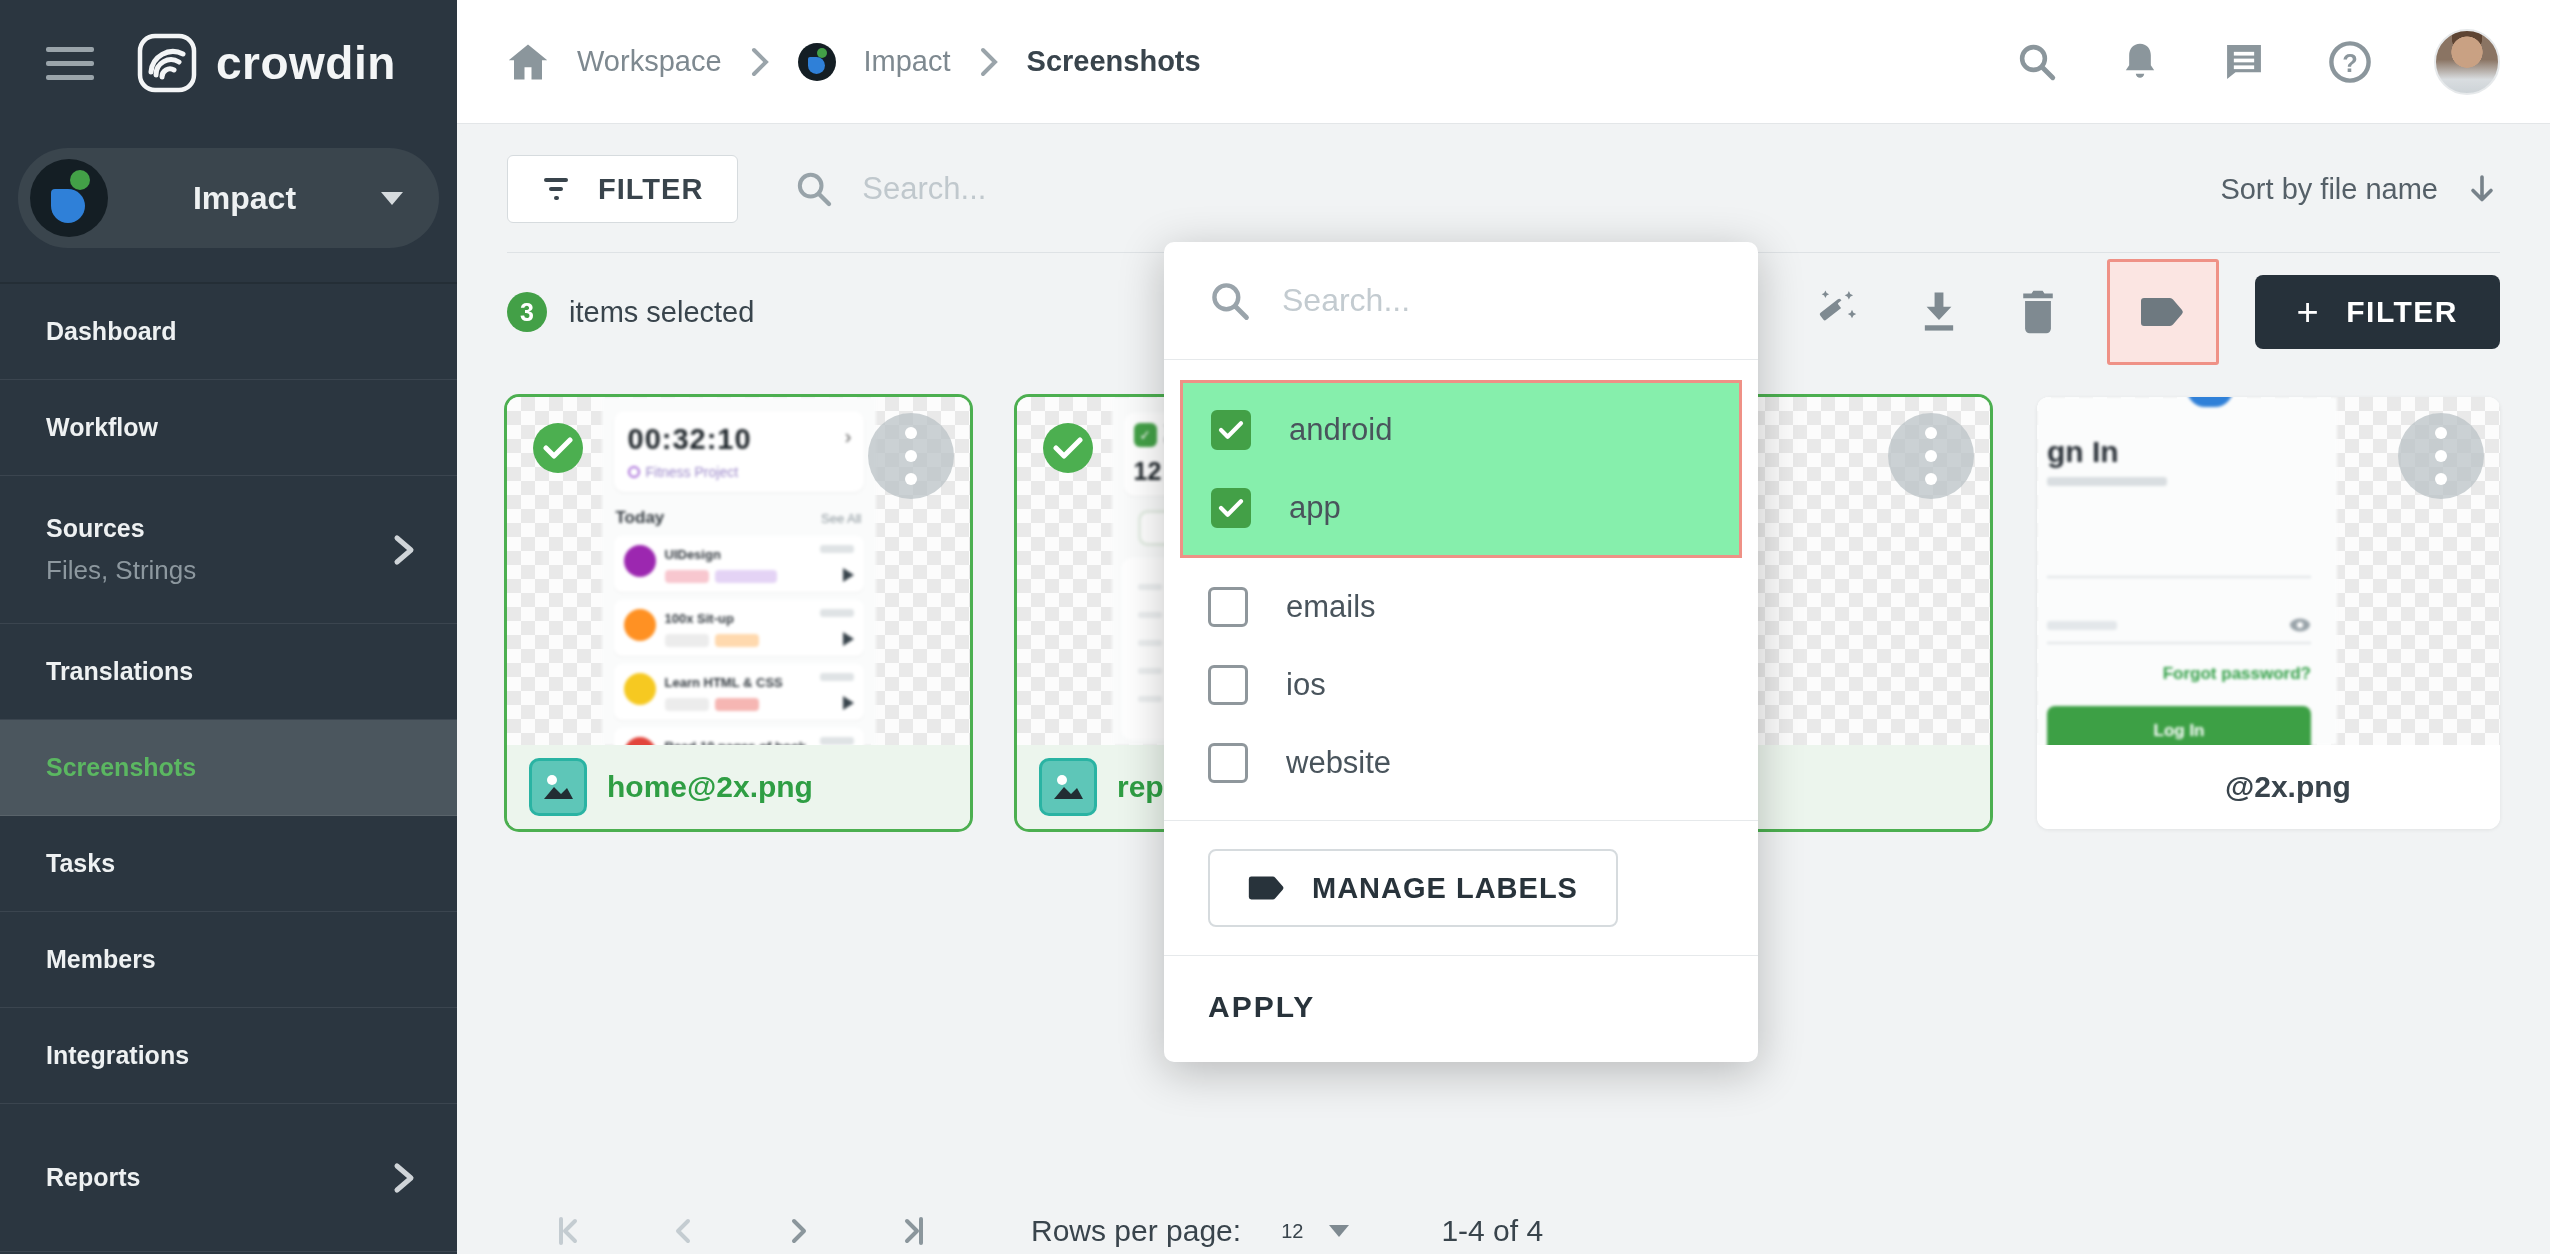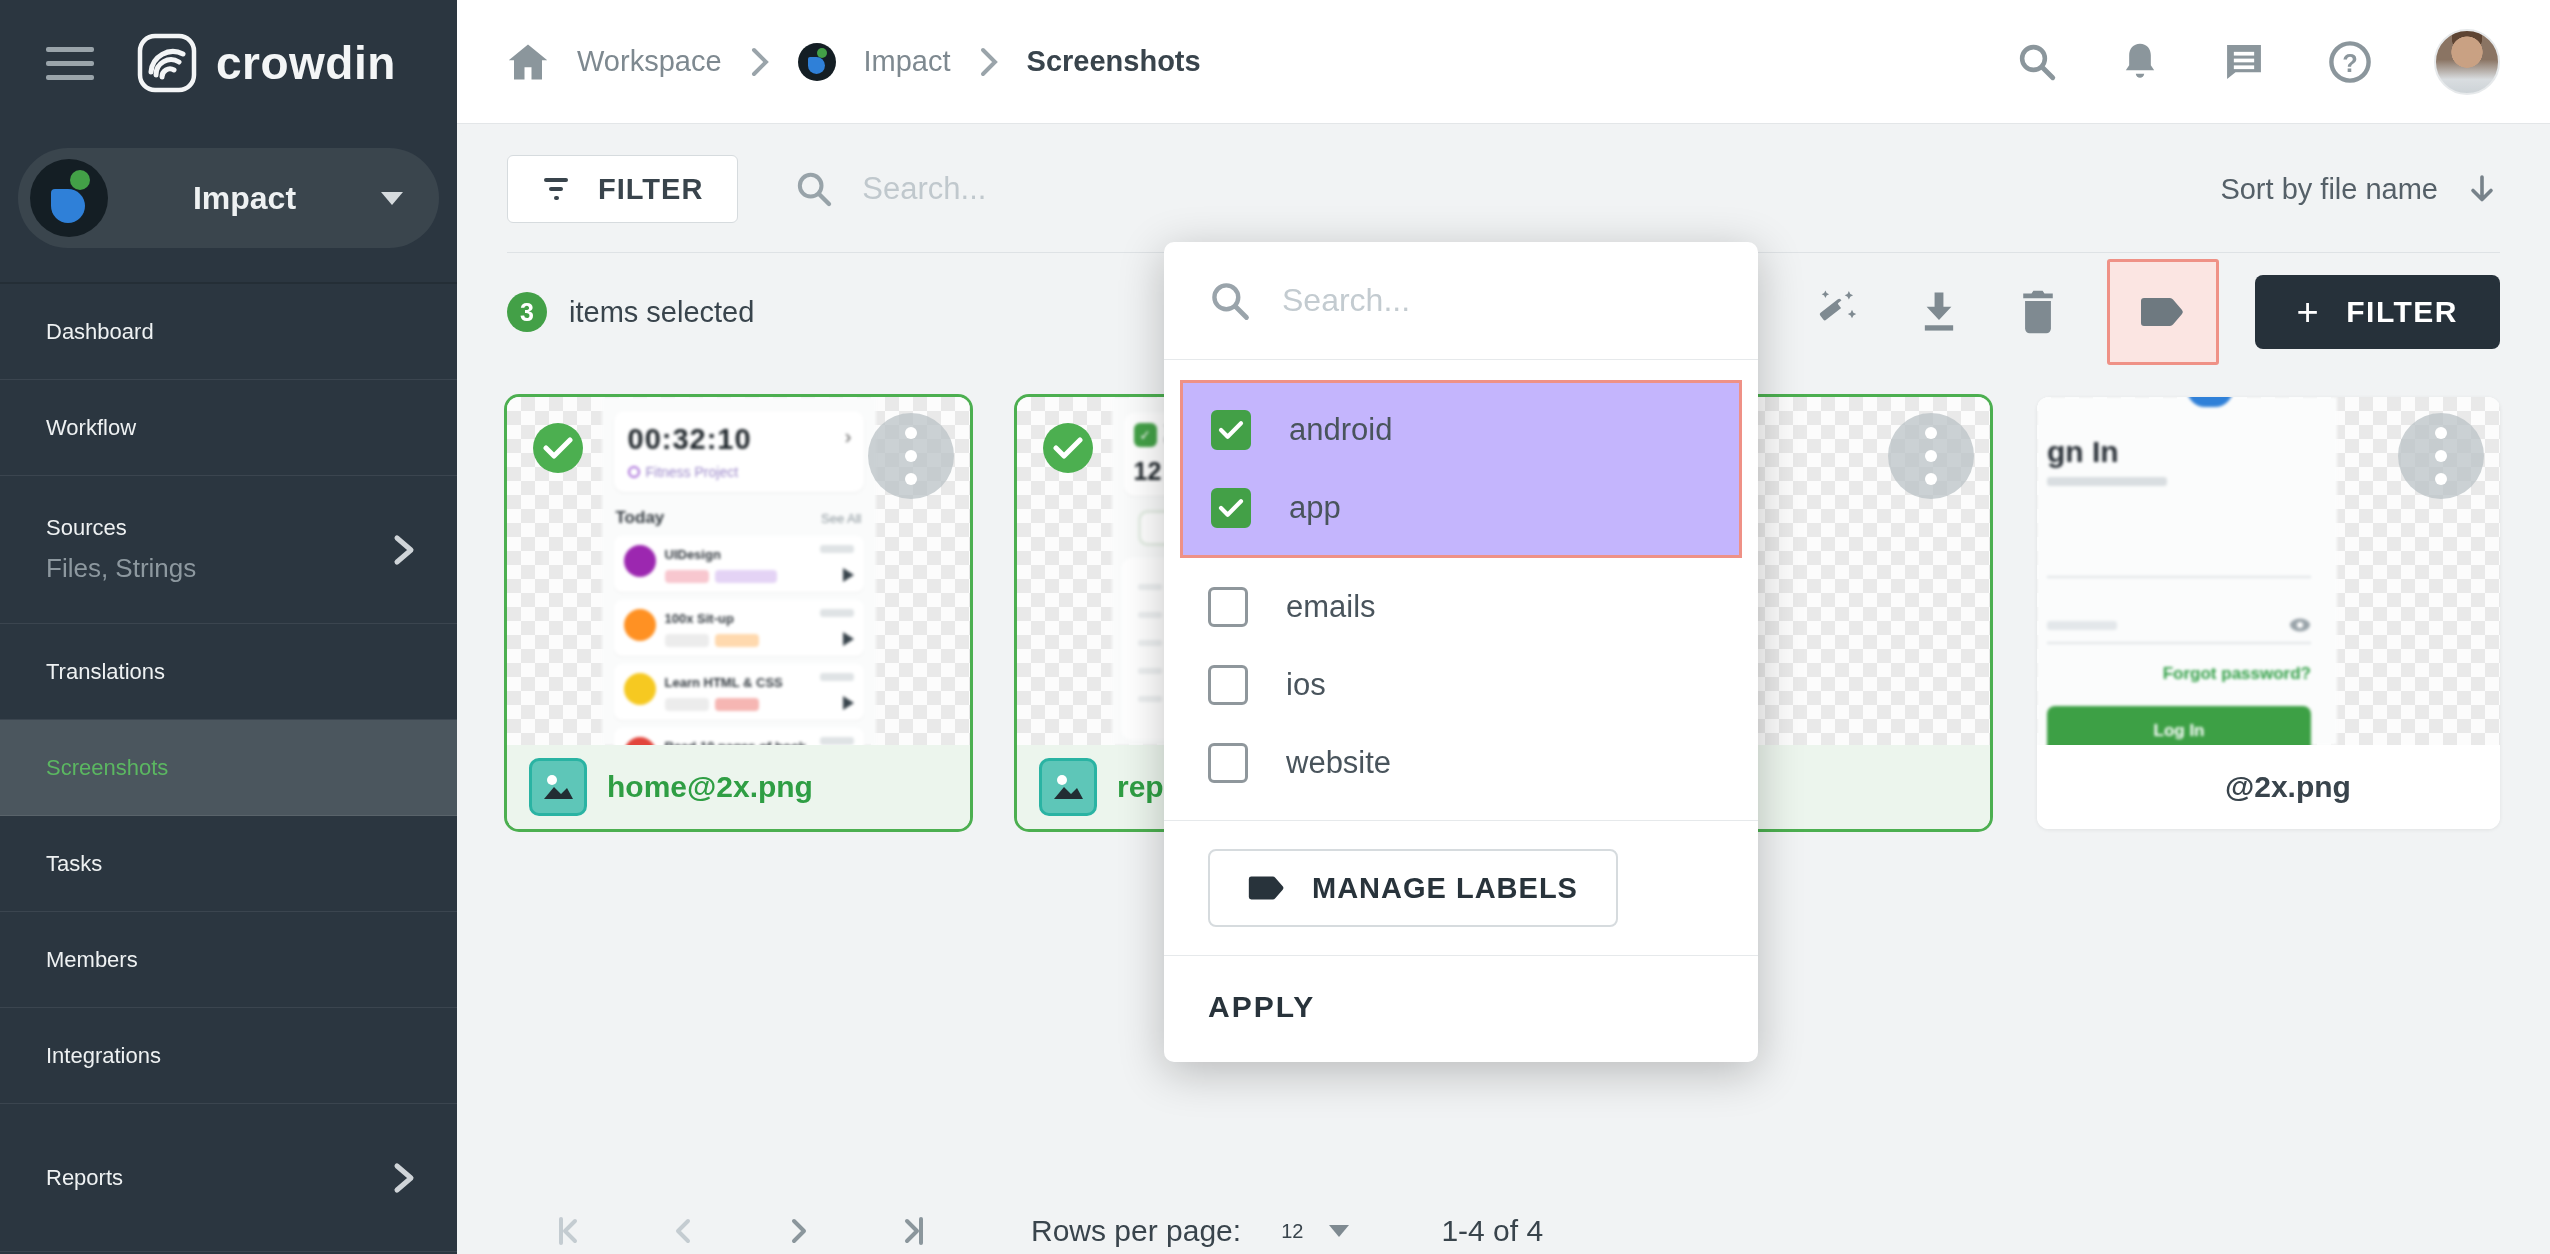--- a/index.html
+++ b/index.html
@@ -16,21 +16,21 @@
   .logo-text { font-size:46px; font-weight:700; color:#f3f5f6; letter-spacing:0.5px; }
   .project-pill { margin:22px 18px 34px; height:100px; border-radius:52px; background:#3a454d; display:flex; align-items:center; padding:0 36px 0 12px; cursor:pointer; }
   .project-avatar { width:78px; height:78px; border-radius:50%; background:#141e24; position:relative; flex:0 0 auto; }
   .project-avatar .gdot { position:absolute; left:40px; top:11px; width:20px; height:20px; border-radius:50%; background:#43a047; }
   .project-avatar .bdrop { position:absolute; left:21px; top:30px; width:34px; height:34px; background:#2f80d8; border-radius:4px 50% 50% 50%; }
   .project-name { flex:1; text-align:center; font-size:32px; font-weight:600; color:#eef1f2; }
   .caret { width:0; height:0; border-left:11px solid transparent; border-right:11px solid transparent; border-top:13px solid #d6dbde; }
   .nav { border-top:2px solid #242e36; }
   .nav-item { position:relative; min-height:96px; padding:0 46px; display:flex; flex-direction:column; justify-content:center; border-bottom:1px solid rgba(255,255,255,.08); cursor:pointer; }
   .nav-item.tall { min-height:148px; }
-  .nav-label { font-size:22px; font-weight:400; color:#eef1f2; }
+  .nav-label { font-size:25px; font-weight:700; color:#eef1f2; }
   .nav-sub { font-size:26px; color:#8d989f; margin-top:12px; }
   .nav-item.active { background:#4b565e; }
   .nav-item.active .nav-label { color:#5bb761; }
   .nav-chevron { position:absolute; right:40px; top:50%; transform:translateY(-50%); color:#cfd4d8; }
 
   
   .topbar { position:absolute; left:457px; right:0; top:0; height:124px; background:#fff; border-bottom:1px solid #e3e6e8; display:flex; align-items:center; padding:0 50px; z-index:5; }
   .breadcrumb { display:flex; align-items:center; gap:28px; }
   .bc-text { font-size:29px; color:#7e8990; cursor:pointer; }
   .bc-current { font-size:29px; font-weight:700; color:#39444c; }
@@ -132,21 +132,21 @@
   .lp-forgot { margin-top:20px; text-align:right; font-size:17px; font-weight:700; color:#2f9e44; }
   .lp-btn { margin-top:22px; height:50px; background:#3da045; border-radius:8px; color:#fff; font-size:17px; font-weight:700; display:flex; align-items:center; justify-content:center; }
 
   
   .dropdown { position:absolute; left:1164px; top:242px; width:594px; background:#fff; border-radius:10px; box-shadow:0 10px 46px rgba(0,0,0,.24); z-index:40; }
   .dd-search { height:118px; padding:0 44px; display:flex; align-items:center; gap:30px; border-bottom:1px solid #e6e9eb; }
   .dd-search input { border:none; outline:none; font-size:32px; color:#39444c; background:transparent; width:100%; font-family:"Liberation Sans", sans-serif; }
   .dd-search input::placeholder { color:#c3cbd0; }
   .dd-list { padding:12px 0 4px; }
   .opt { height:78px; display:flex; align-items:center; gap:38px; padding:0 44px; cursor:pointer; }
-  .pink-group { margin:8px 16px 10px; border:3px solid #ef9186; background:#c4b5fd; padding:8px 0; }
+  .pink-group { margin:8px 16px 10px; border:3px solid #ef9186; background:#86efac; padding:8px 0; }
   .pink-group .opt { padding:0 28px; }
   .cb { width:40px; height:40px; border:3px solid #8f979c; border-radius:6px; background:#fff; flex:0 0 auto; display:flex; align-items:center; justify-content:center; }
   .cb.checked { background:#43a047; border-color:#43a047; }
   .opt-label { font-size:31px; color:#49545c; }
   .dd-div { height:1px; background:#e6e9eb; margin-top:14px; }
   .manage-btn { margin:28px 44px; height:78px; padding:0 38px; border:2px solid #d6dbde; background:#fff; border-radius:8px; display:inline-flex; align-items:center; gap:26px; font-size:29px; font-weight:700; letter-spacing:1px; color:#28333b; cursor:pointer; font-family:"Liberation Sans", sans-serif; }
   .apply-row { border-top:1px solid #e6e9eb; padding:34px 44px 38px; font-size:30px; font-weight:700; letter-spacing:2px; color:#28333b; cursor:pointer; }
 
   
   .pagination { position:absolute; left:90px; top:1058px; display:flex; align-items:center;margin-top:29px; }

